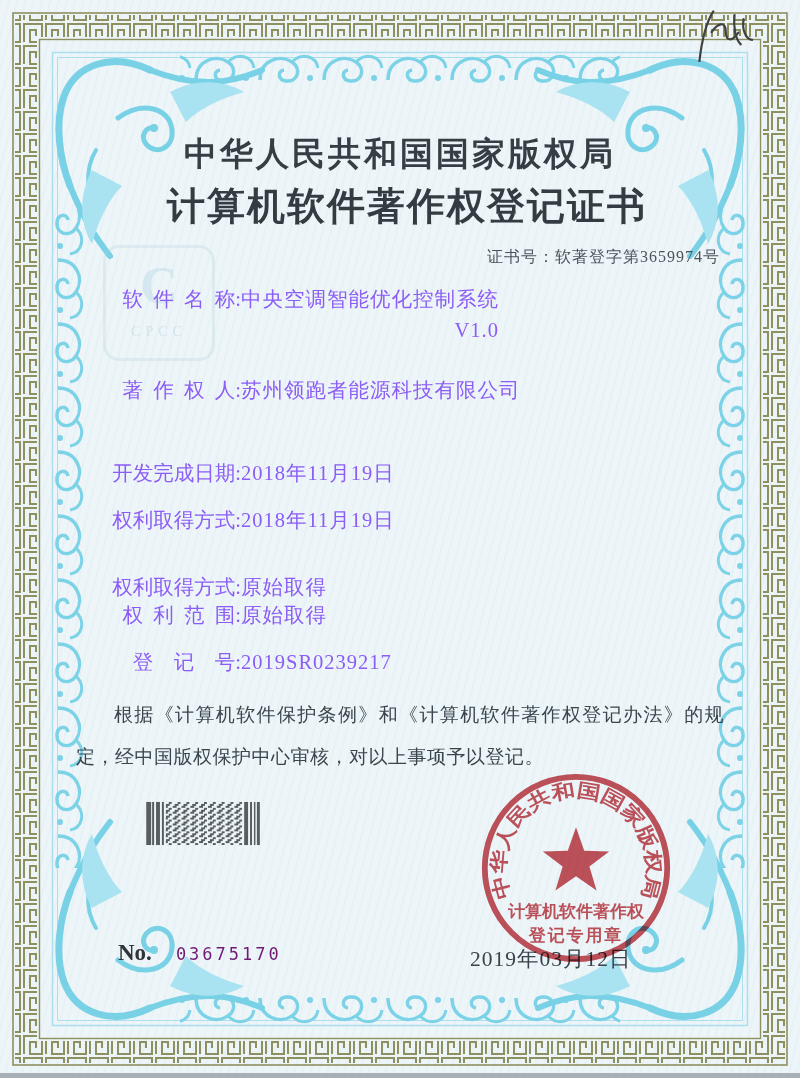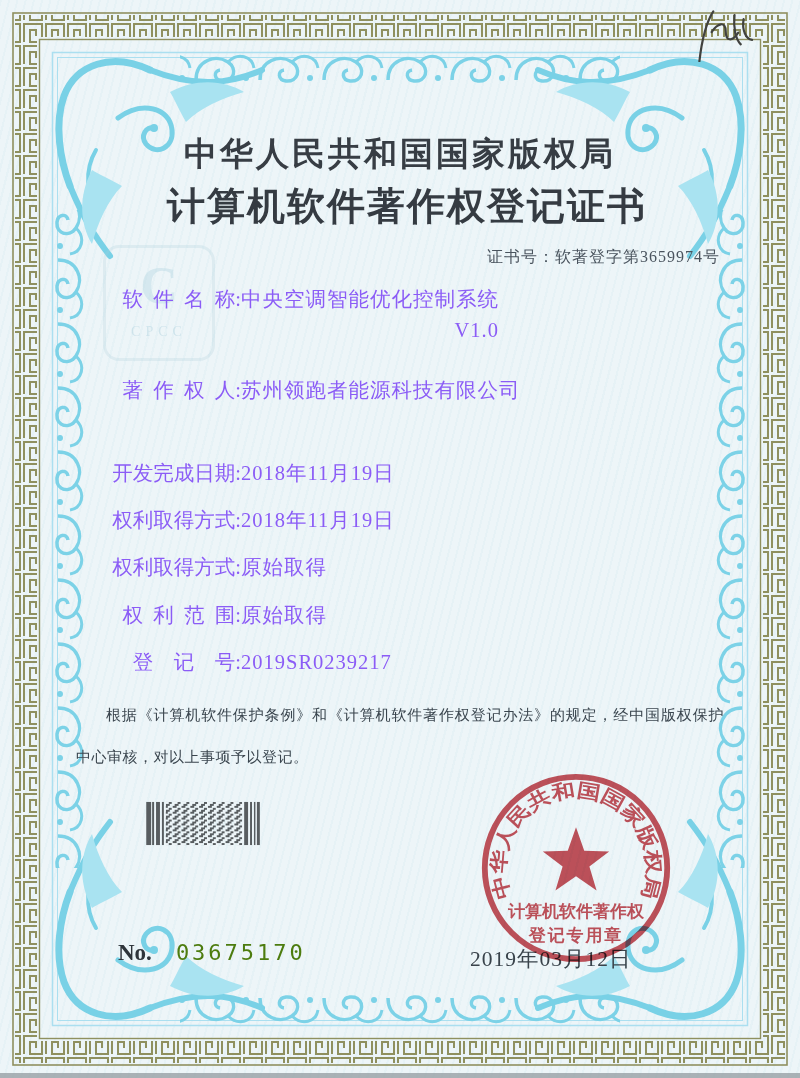--- a/index.html
+++ b/index.html
@@ -19,28 +19,28 @@
   .cert-no-line{top:247px;left:487px;font-size:16px;color:#4a545e;letter-spacing:1px;}
   .cert-no-line .val{}
   .watermark{left:103px;top:245px;width:106px;height:110px;border:3px solid rgba(170,205,217,0.45);
           border-radius:16px;opacity:0.55;text-align:center;}
   .wm-letter{font-size:52px;line-height:76px;color:rgba(185,216,227,0.85);font-weight:bold;
           font-family:"Liberation Serif", serif;}
   .wm-caption{font-size:14px;letter-spacing:5px;color:rgba(180,212,224,0.9);}
   .field{position:absolute;left:95px;font-size:20.5px;line-height:31px;color:#8b5cf6;text-align:right;}
   .flabel{display:inline-block;width:146px;white-space:pre;vertical-align:top;}
   .fvalue{display:inline-block;white-space:pre-wrap;vertical-align:top;letter-spacing:1px;}
-  .statement{left:76px;top:694px;width:648px;font-size:15px;line-height:42px;
+  .statement{left:76px;top:694px;width:648px;font-size:19px;line-height:42px;
           text-indent:2em;text-align:justify;color:#3a454e;letter-spacing:0.5px;}
   .barcode{left:145px;top:800px;width:120px;height:47px;opacity:0.92;}
   .seal{left:478px;top:770px;width:196px;height:196px;mix-blend-mode:multiply;opacity:0.92;}
   .issue-date{left:470px;top:944px;font-size:21.5px;color:#39434b;letter-spacing:1px;}
   .serial{left:118px;top:940px;font-size:22px;white-space:nowrap;}
   .serial-label{color:#2e343a;font-weight:bold;margin-right:24px;font-size:23px;}
-  .serial-number{color:#4d7c0f;font-family:"DejaVu Sans Mono", monospace;letter-spacing:3px;font-size:22px;}
+  .serial-number{color:#701a75;font-family:"DejaVu Sans Mono", monospace;letter-spacing:3px;font-size:17px;}
   .handwriting{left:672px;top:4px;width:100px;height:58px;}
   .scan-edge{left:0;bottom:0;width:100%;height:5px;background:#97a0a5;opacity:.8;}
 </style>
 </head>
 <body>
 
 <svg class="abs border-svg" width="800" height="1078" viewBox="0 0 800 1078" xmlns="http://www.w3.org/2000/svg">
   <defs>
     <pattern id="greekPat" width="22" height="22" patternUnits="userSpaceOnUse">
       <path d="M2 20 V2 H20 V20 H8 V8 H14 V14" stroke="#8f905f" stroke-width="2" fill="none"></path>
@@ -119,21 +119,21 @@
 </div>
 <div class="field" style="top:375px">
   <span class="flabel">著  作  权  人:</span><span class="fvalue">苏州领跑者能源科技有限公司</span>
 </div>
 <div class="field" style="top:458px">
   <span class="flabel">开发完成日期:</span><span class="fvalue">2018年11月19日</span>
 </div>
 <div class="field" style="top:505px">
   <span class="flabel">权利取得方式:</span><span class="fvalue">2018年11月19日</span>
 </div>
-<div class="field" style="top:552px">
+<div class="field" style="top:572px">
   <span class="flabel">权利取得方式:</span><span class="fvalue">原始取得</span>
 </div>
 <div class="field" style="top:600px">
   <span class="flabel">权  利  范  围:</span><span class="fvalue">原始取得</span>
 </div>
 <div class="field" style="top:647px">
   <span class="flabel">登    记    号:</span><span class="fvalue">2019SR0239217</span>
 </div>
 
 <div class="abs statement">根据《计算机软件保护条例》和《计算机软件著作权登记办法》的规定，经中国版权保护中心审核，对以上事项予以登记。</div>

